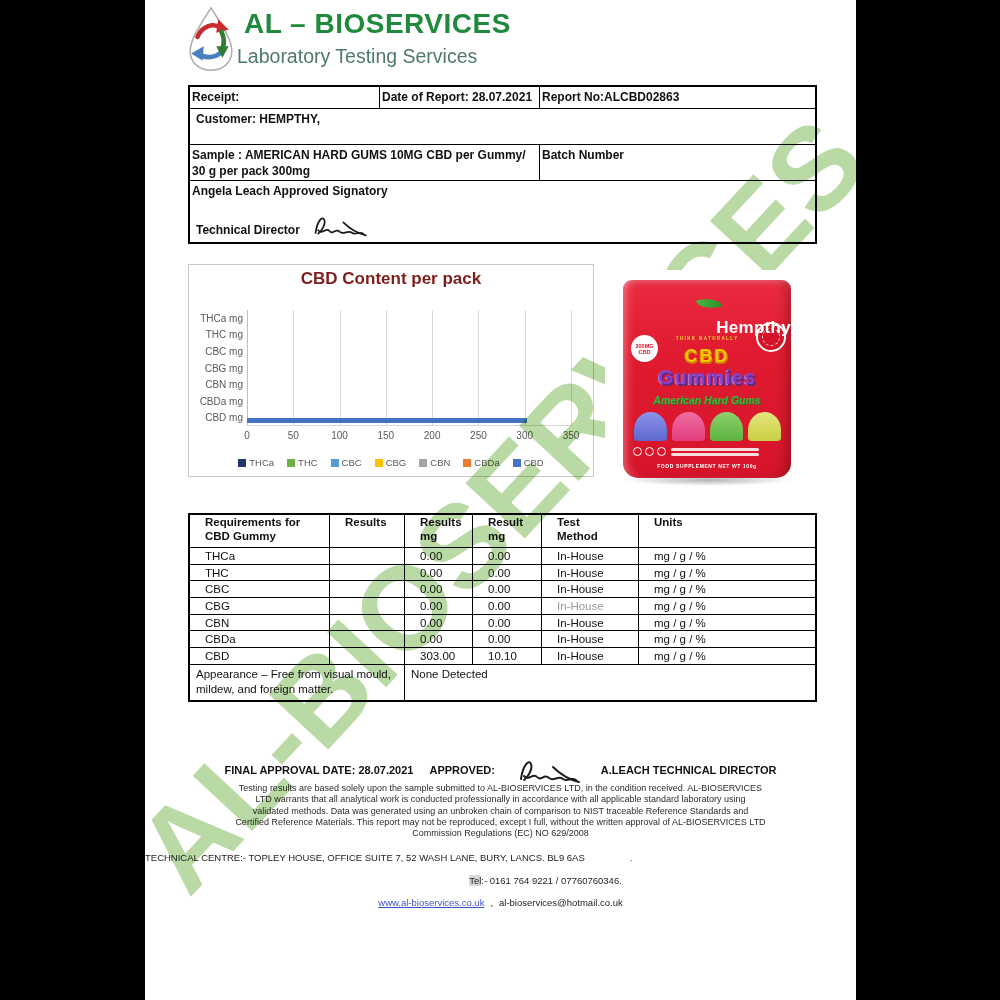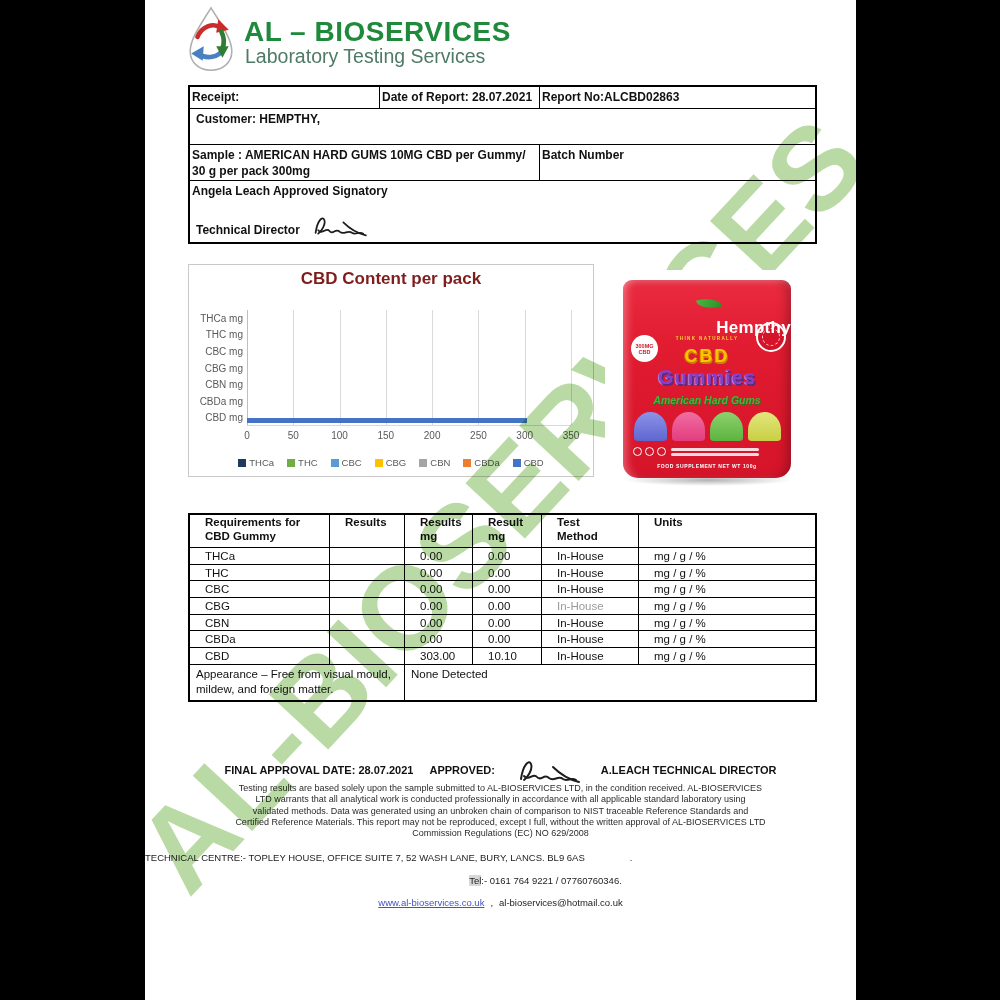--- a/index.html
+++ b/index.html
@@ -2,22 +2,22 @@
 <html><head>
 <meta charset="utf-8">
 <style>
   * { margin:0; padding:0; box-sizing:border-box; }
   body { background:#000; font-family:"Liberation Sans", sans-serif; }
   .stage { position:relative; width:1000px; height:1000px; background:#000; overflow:hidden; }
   .page { position:absolute; left:145px; top:0; width:711px; height:1000px; background:#fff; overflow:hidden; }
 
   
   .logo { position:absolute; left:40px; top:5px; width:52px; height:68px; }
-  .brand-title { position:absolute; left:99px; top:16px; font-size:28px; font-weight:700; color:#1f8a3c; letter-spacing:.5px; }
-  .brand-sub { position:absolute; left:100px; top:45px; font-size:19.5px; color:#4e7a66; }
+  .brand-title { position:absolute; left:99px; top:8px; font-size:28px; font-weight:700; color:#1f8a3c; letter-spacing:.5px; }
+  .brand-sub { position:absolute; left:92px; top:45px; font-size:19.5px; color:#4e7a66; }
 
   
   .info-table { position:absolute; left:43px; top:85px; width:629px; border:2px solid #000; font-size:12px; font-weight:700; color:#111; }
   .irow { display:flex; border-top:1.5px solid #000; }
   .irow:first-child { border-top:none; }
   .icell { padding:2px 2px; line-height:16px; border-left:1.5px solid #000; }
   .icell:first-child { border-left:none; }
   .r1 { height:21px; } .r1 .icell { line-height:16px; }
   .c-receipt { width:189px; } .c-date { width:160px; } .c-repno { flex:1; }
   .r2 { height:36px; display:block; padding:2px 6px; line-height:16px; }

